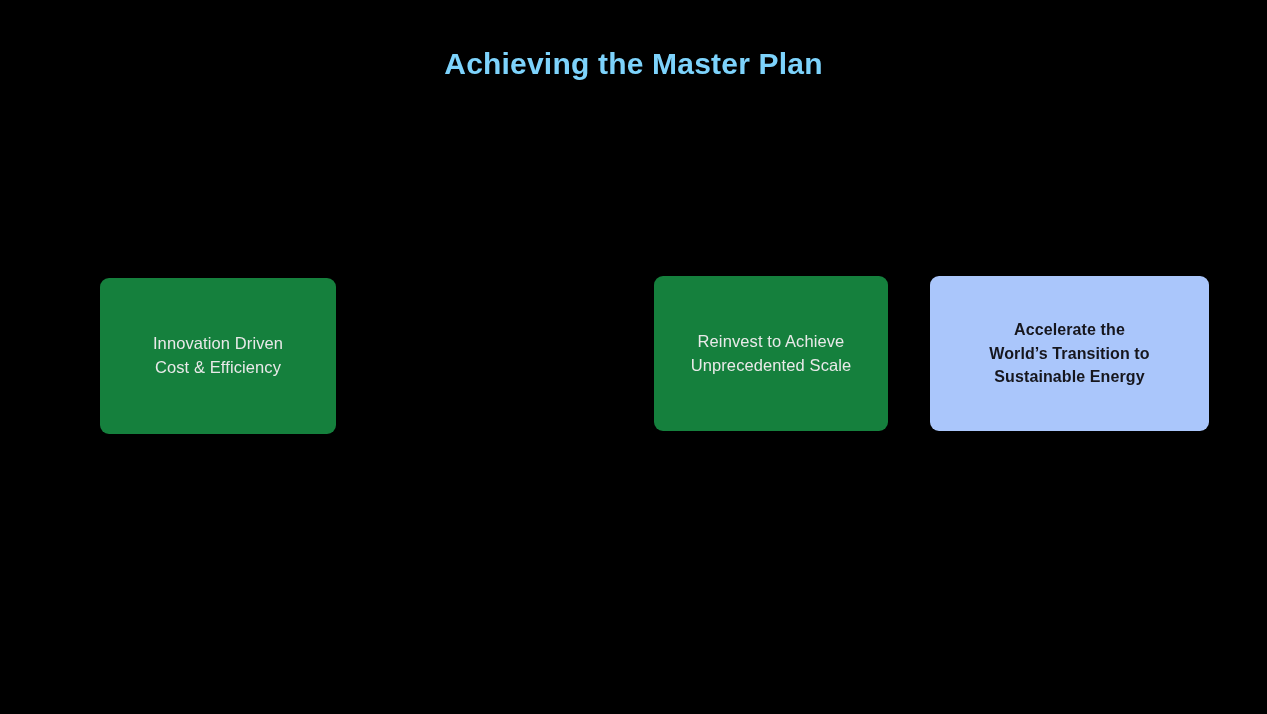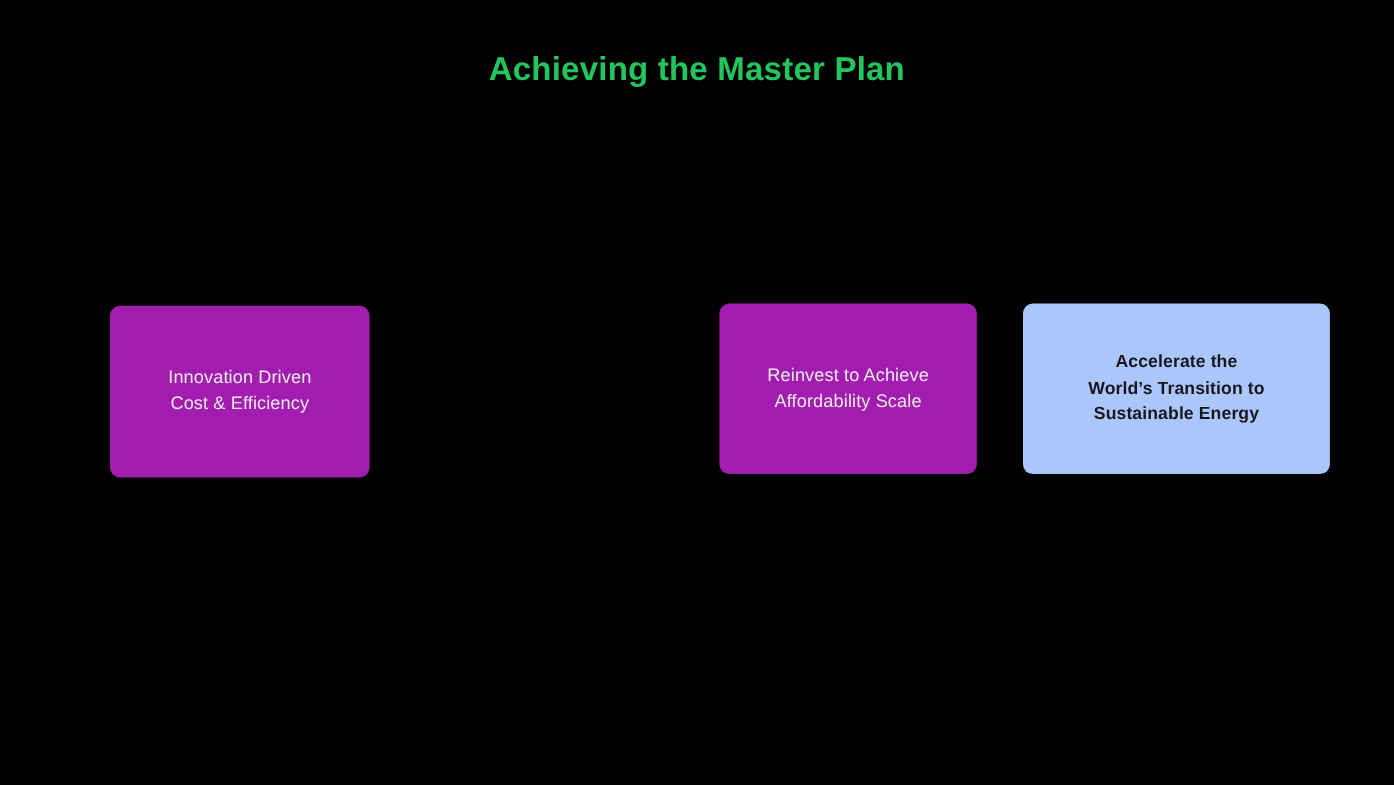--- a/index.html
+++ b/index.html
@@ -20,40 +20,40 @@
     overflow: hidden;
   }
 
   
   .slide-title {
     position: absolute;
     left: 0;
     top: 46px;
     width: 1267px;
     text-align: center;
-    color: #22c55e;
+    color: #7dd3fc;
     font-size: 30px;
     font-weight: 600;
     letter-spacing: 0.2px;
     line-height: 36px;
     white-space: pre;
   }
 
   
   .card {
     position: absolute;
     border-radius: 9px;
     box-sizing: border-box;
     display: flex;
     flex-direction: column;
     align-items: center;
     justify-content: flex-start;
   }
   .card-gray {
-    background: #a21caf;
+    background: #15803d;
     color: #e9e9e9;
   }
   .card-accent {
     background: #aac6fb;
     color: #16161d;
   }
 
   .card-label {
     width: 100%;
     text-align: center;
@@ -95,21 +95,21 @@
   <div class="slide-title">Achieving the Master Plan</div>
 
   <div class="card card-gray" id="card-0">
     <div class="card-label">Innovation Driven
 Cost &amp; Efficiency</div>
   </div>
 
 
   <div class="card card-gray" id="card-2">
     <div class="card-label">Reinvest to Achieve
-Affordability Scale</div>
+Unprecedented Scale</div>
   </div>
 
   <div class="card card-accent" id="card-3">
     <div class="card-label">Accelerate the
 World’s Transition to
 Sustainable Energy</div>
   </div>
 
 </div>
 

